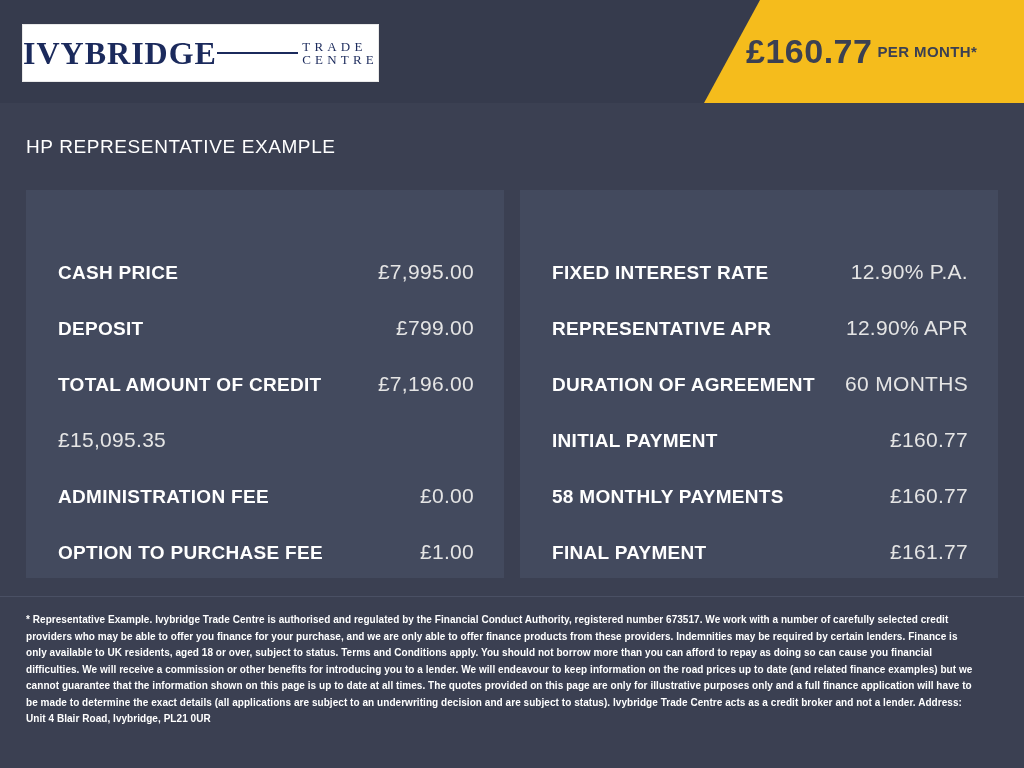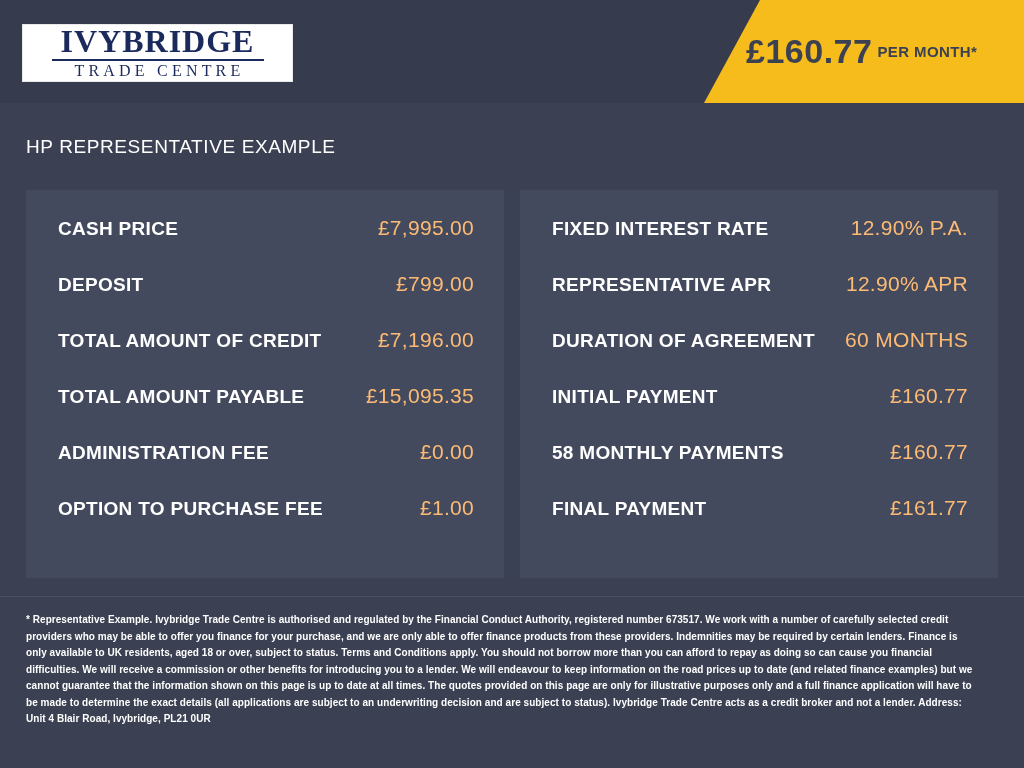--- a/index.html
+++ b/index.html
@@ -22,46 +22,46 @@
     position: relative;
     width: 100%;
     height: 103px;
     background: #363b4d;
     overflow: hidden;
   }
   .logo-box {
     position: absolute;
     left: 22px;
     top: 24px;
-    width: 271px;
+    width: 357px;
     height: 58px;
     background: #ffffff;
     border: 1px solid #e9e9e9;
     display: flex;
-    flex-direction: column;
+    flex-direction: row;
     align-items: center;
-    justify-content: flex-start;
+    justify-content: flex-end;
   }
   .logo-main {
     font-family: "Liberation Serif", serif;
     font-size: 32px;
     font-weight: bold;
     letter-spacing: 1px;
     color: #1b2a5c;
     line-height: 1;
   }
   .logo-rule {
     width: 212px;
     height: 2px;
     background: #1b2a5c;
     margin: 2px 0 2px 0;
   }
   .logo-sub {
     font-family: "Liberation Serif", serif;
-    font-size: 16px;
+    font-size: 13px;
     letter-spacing: 4.2px;
     color: #1b2a5c;
     line-height: 1;
     padding-left: 4px;
   }
 
   .price-flag {
     position: absolute;
     right: 0;
     top: 0;
@@ -121,24 +121,25 @@
   }
   .row-label {
     font-size: 19px;
     font-weight: bold;
     color: #ffffff;
     letter-spacing: 0.3px;
     white-space: nowrap;
   }
   .row-value {
     font-size: 21px;
-    color: #fdba74;
+    color: #e5e5e5;
     letter-spacing: 0.3px;
     white-space: nowrap;
     text-align: center;
+    margin-top: 44px;
   }
 
   
   .footer-sep {
     position: absolute;
     left: 0;
     top: 596px;
     width: 1024px;
     height: 1px;
     background: #4a5064;
@@ -186,21 +187,20 @@
       </div>
       <div class="row">
         <span class="row-label">DEPOSIT</span>
         <span class="row-value">£799.00</span>
       </div>
       <div class="row">
         <span class="row-label">TOTAL AMOUNT OF CREDIT</span>
         <span class="row-value">£7,196.00</span>
       </div>
       <div class="row">
-        <span class="row-label">TOTAL AMOUNT PAYABLE</span>
         <span class="row-value">£15,095.35</span>
       </div>
       <div class="row">
         <span class="row-label">ADMINISTRATION FEE</span>
         <span class="row-value">£0.00</span>
       </div>
       <div class="row">
         <span class="row-label">OPTION TO PURCHASE FEE</span>
         <span class="row-value">£1.00</span>
       </div>

